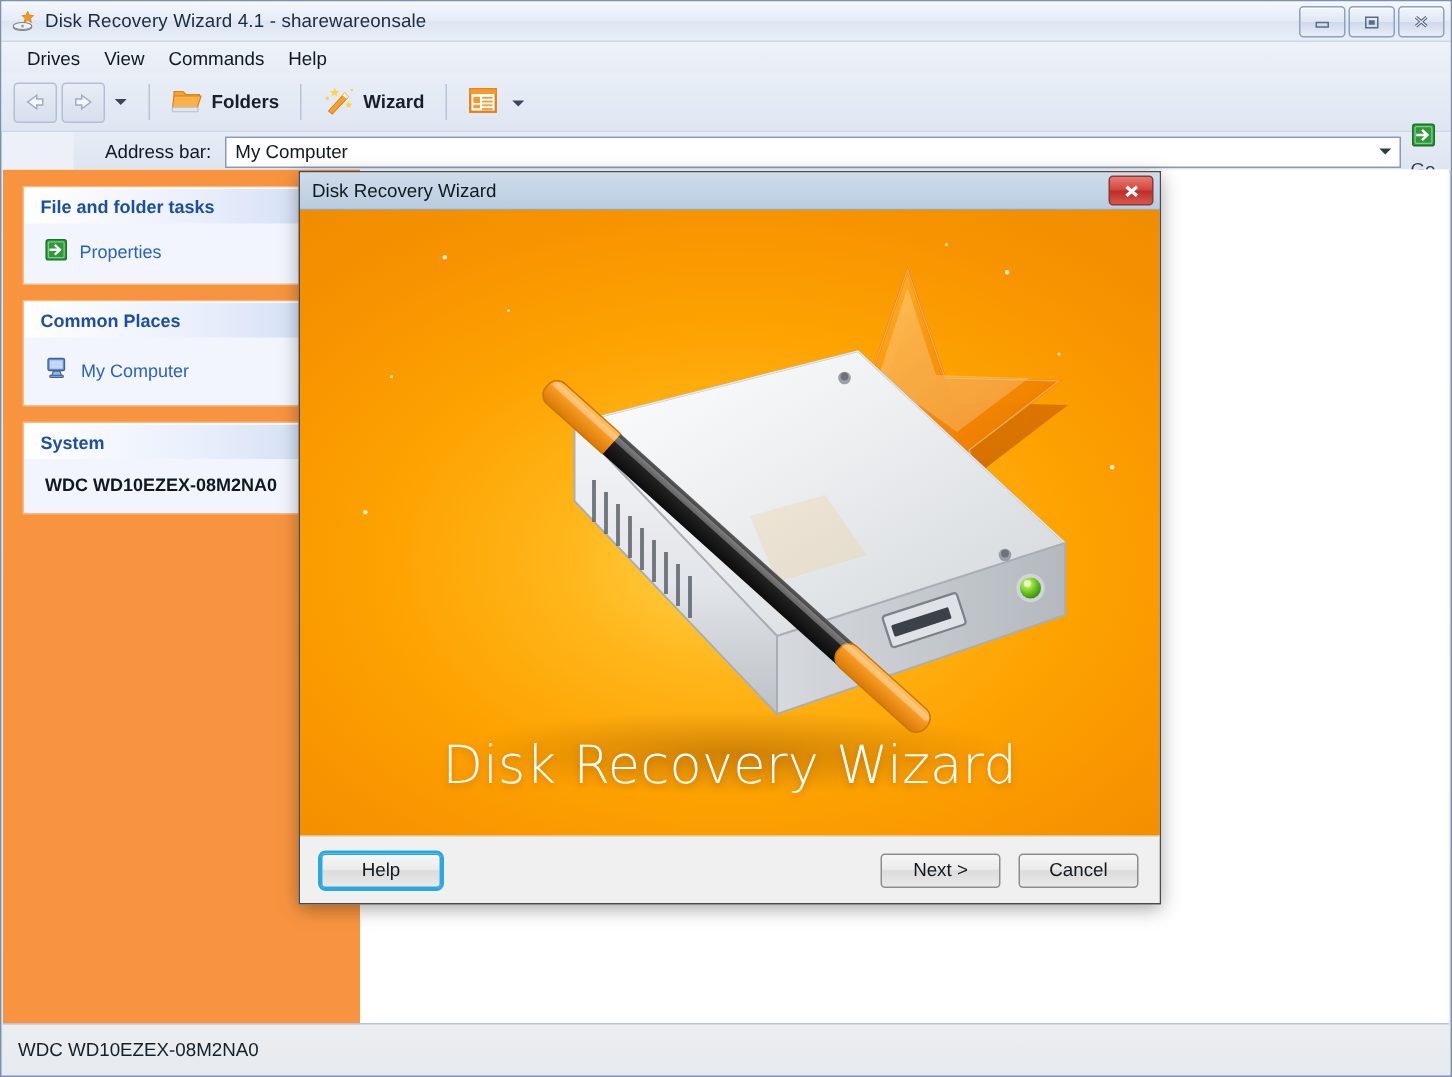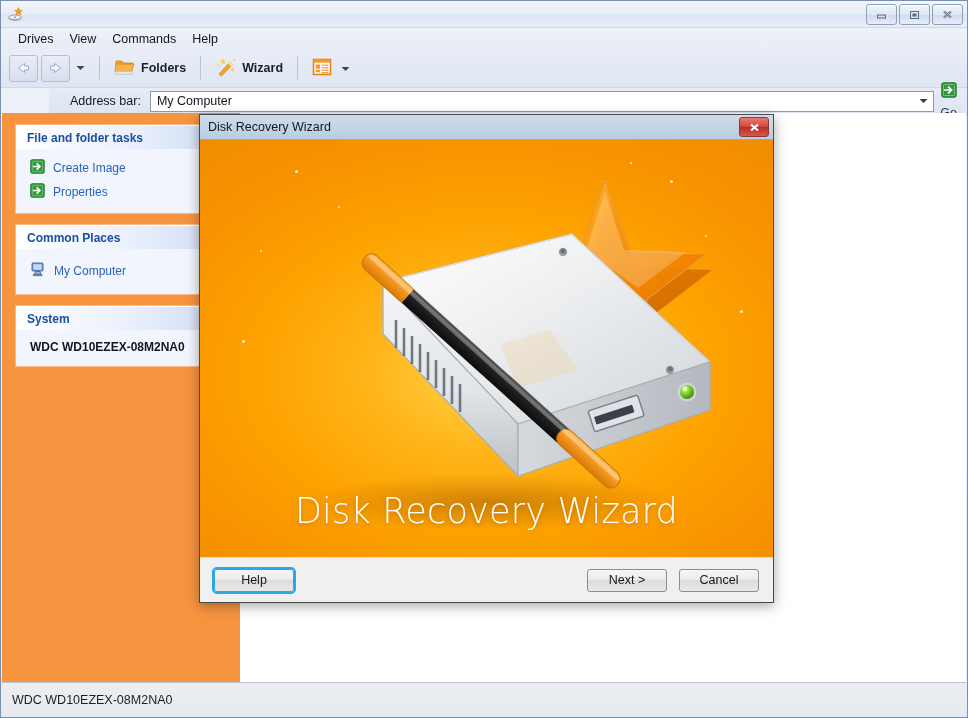--- a/index.html
+++ b/index.html
@@ -186,20 +186,21 @@
 
   <div class="titlebar">
     <span class="title-icon">
       <svg width="16" height="16" viewBox="0 0 16 16">
         <ellipse cx="7" cy="12" rx="6.2" ry="2.3" fill="#cfd6de" stroke="#7d8691" stroke-width=".7"></ellipse>
         <ellipse cx="7" cy="11.3" rx="6.2" ry="2.3" fill="#eef1f5" stroke="#7d8691" stroke-width=".7"></ellipse>
         <circle cx="7" cy="11.3" r="1" fill="#9aa4b0"></circle>
         <path d="M10.5 1.5 L11.6 4.2 L14.4 4.4 L12.2 6.2 L13 9 L10.5 7.4 L8 9 L8.8 6.2 L6.6 4.4 L9.4 4.2 Z" fill="#f59a1e" stroke="#d97f06" stroke-width=".5"></path>
       </svg>
     </span>
+    <span class="title-text">Disk Recovery Wizard 4.1 - sharewareonsale</span>
     <div class="winbtns">
       <div class="winbtn">
         <svg width="13" height="11" viewBox="0 0 13 11">
           <rect x="2.5" y="6" width="8" height="3" fill="none" stroke="#5b6c85" stroke-width="1"></rect>
         </svg>
       </div>
       <div class="winbtn">
         <svg width="13" height="11" viewBox="0 0 13 11">
           <rect x="2.5" y="2.5" width="8" height="7" fill="none" stroke="#5b6c85" stroke-width="1"></rect>
           <rect x="4.5" y="4.5" width="4" height="3" fill="#5b6c85"></rect>
@@ -308,30 +309,20 @@
 
   <div class="content">
 
     <div class="taskpane">
 
       <div class="panel">
         <div class="panel-head">
           <span class="panel-title">File and folder tasks</span>
         </div>
         <div class="panel-body">
-          <div class="task-row">
-            <span>
-              <svg width="15" height="15" viewBox="0 0 16 16">
-                <rect x="0.8" y="0.8" width="14.4" height="14.4" rx="1.6" fill="#2e9b37" stroke="#1d7327" stroke-width="1"></rect>
-                <rect x="2.4" y="2.4" width="11.2" height="11.2" rx="1" fill="none" stroke="#7fc98a" stroke-width=".9"></rect>
-                <path d="M4 8 L9.4 8 M7.6 5.2 L10.6 8 L7.6 10.8" stroke="#ffffff" stroke-width="1.7" fill="none" stroke-linecap="square"></path>
-              </svg>
-            </span>
-            <span class="task-label">Create Image</span>
-          </div>
           <div class="task-row">
             <span>
               <svg width="15" height="15" viewBox="0 0 16 16">
                 <rect x="0.8" y="0.8" width="14.4" height="14.4" rx="1.6" fill="#2e9b37" stroke="#1d7327" stroke-width="1"></rect>
                 <rect x="2.4" y="2.4" width="11.2" height="11.2" rx="1" fill="none" stroke="#7fc98a" stroke-width=".9"></rect>
                 <path d="M4 8 L9.4 8 M7.6 5.2 L10.6 8 L7.6 10.8" stroke="#ffffff" stroke-width="1.7" fill="none" stroke-linecap="square"></path>
               </svg>
             </span>
             <span class="task-label">Properties</span>
           </div>

